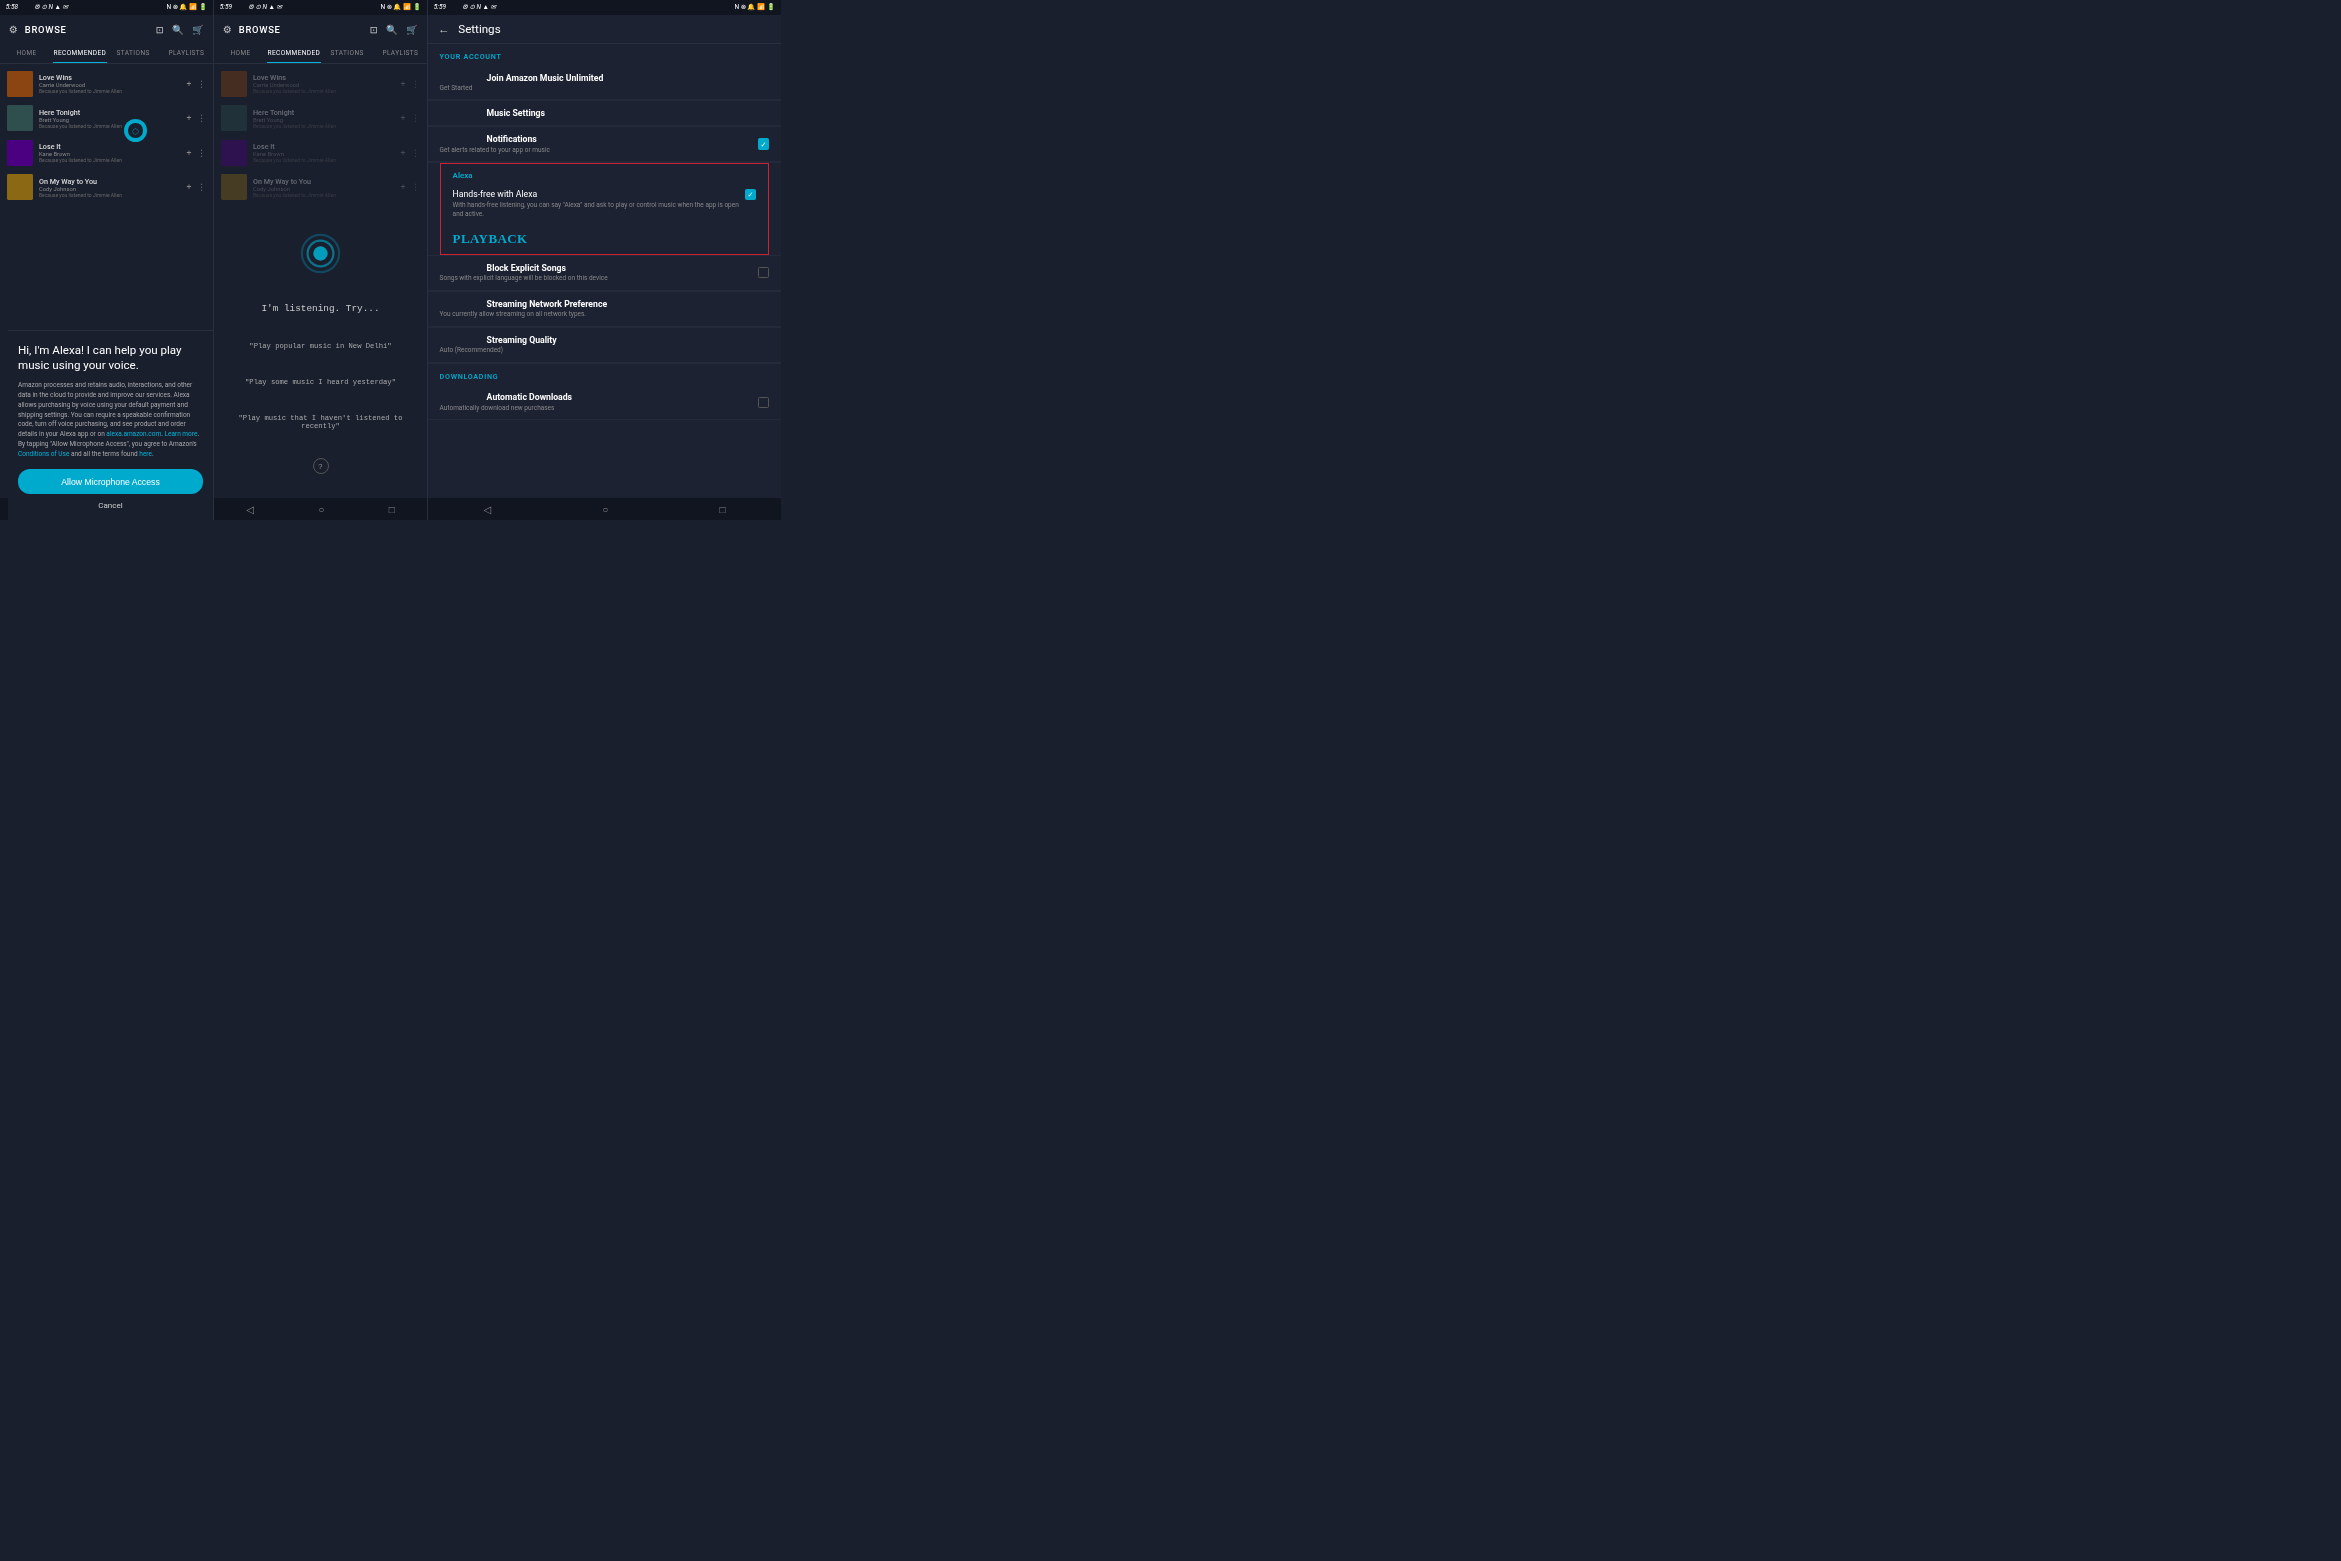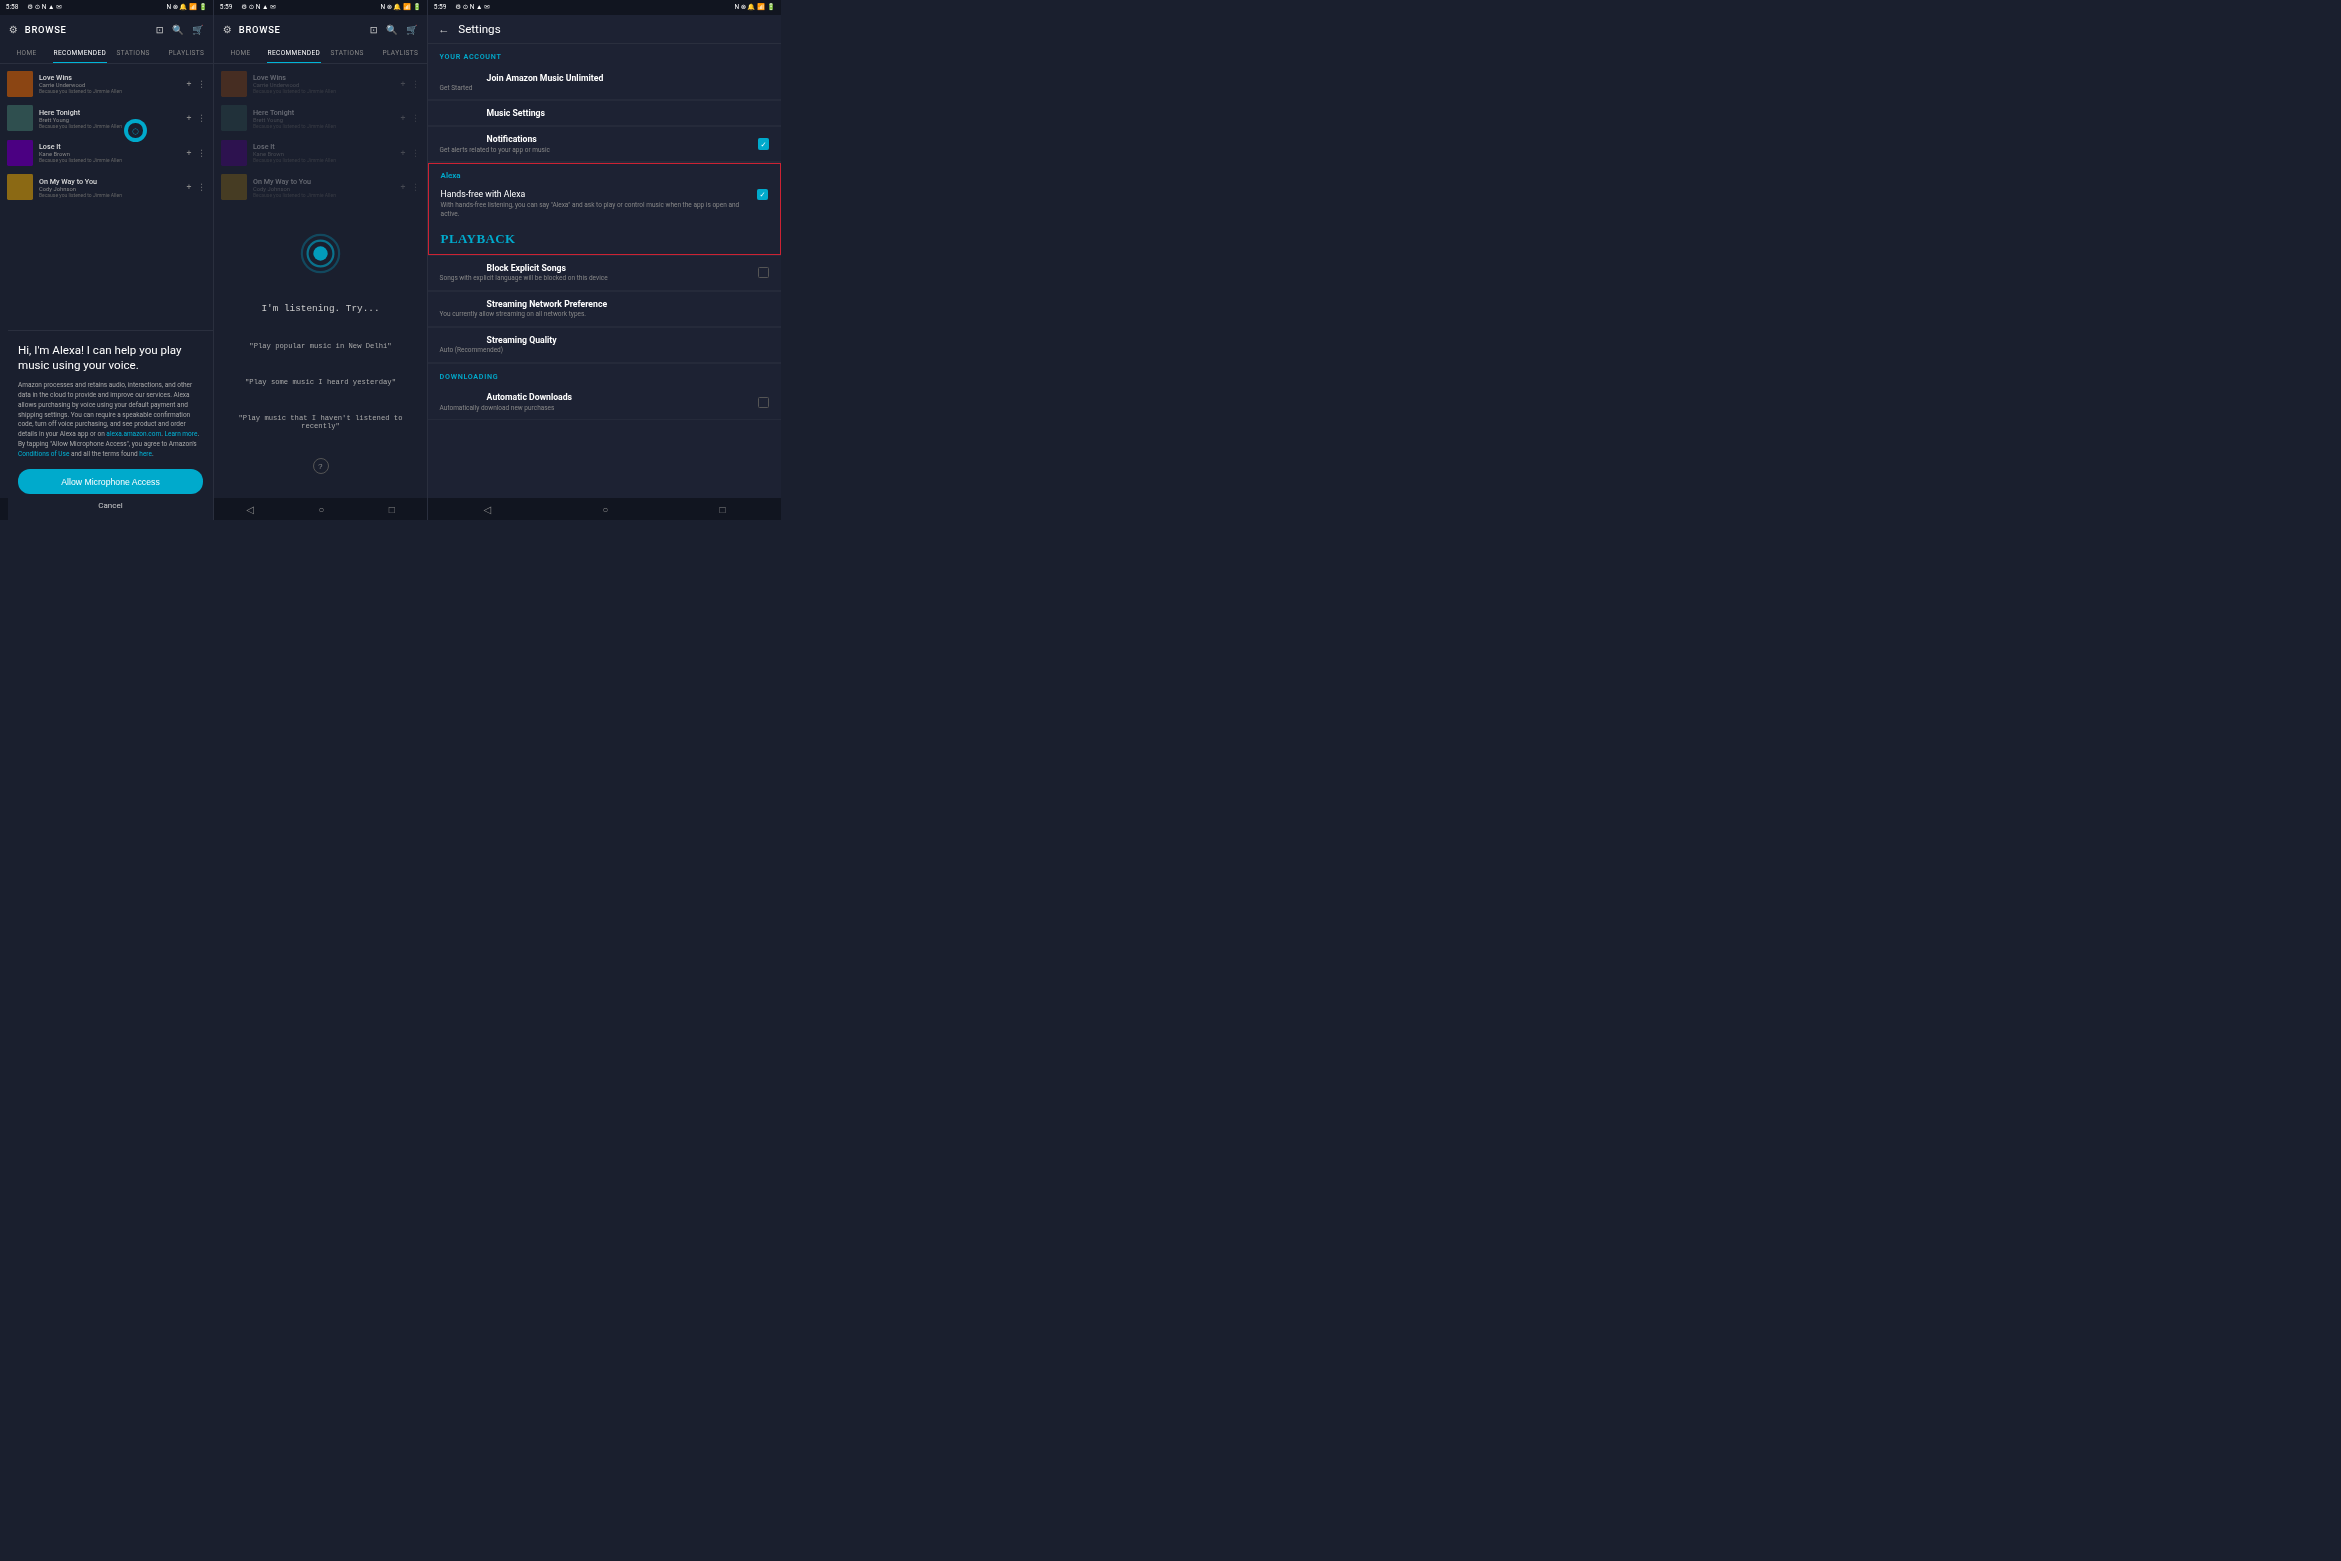--- a/index.html
+++ b/index.html
@@ -18,21 +18,21 @@
       height: 14.5px;
       background: #111520;
       display: flex;
       align-items: center;
       justify-content: space-between;
       padding: 0 5.8px;
       font-size: 6.5px;
       color: #fff;
       flex-shrink: 0;
     }
-    .status-left { display: flex; align-items: center; gap: 9px; }
+    .status-left { display: flex; align-items: center; gap: 16px; font-style: italic; }
     .status-right { display: flex; align-items: center; gap: 2.2px; }
 
     
     .panel {
       width: 214px;
       height: 520px;
       display: flex;
       flex-direction: column;
       background: #1a1f2e;
       border-right: 0.7px solid #2a2f3e;
@@ -288,21 +288,21 @@
     }
     .checkbox.checked::after {
       content: '✓';
       color: #fff;
       font-size: 7.2px;
     }
 
     
     .alexa-highlighted {
       border: 1.4px solid #cc2233;
-      margin: 0 0;
+      margin: 0 12px;
     }
     .alexa-section-label {
       color: #00aacc;
       font-size: 8px;
       font-weight: 600;
       padding: 7.2px 11.6px 2.9px;
     }
     .alexa-item {
       display: flex;
       align-items: flex-start;

